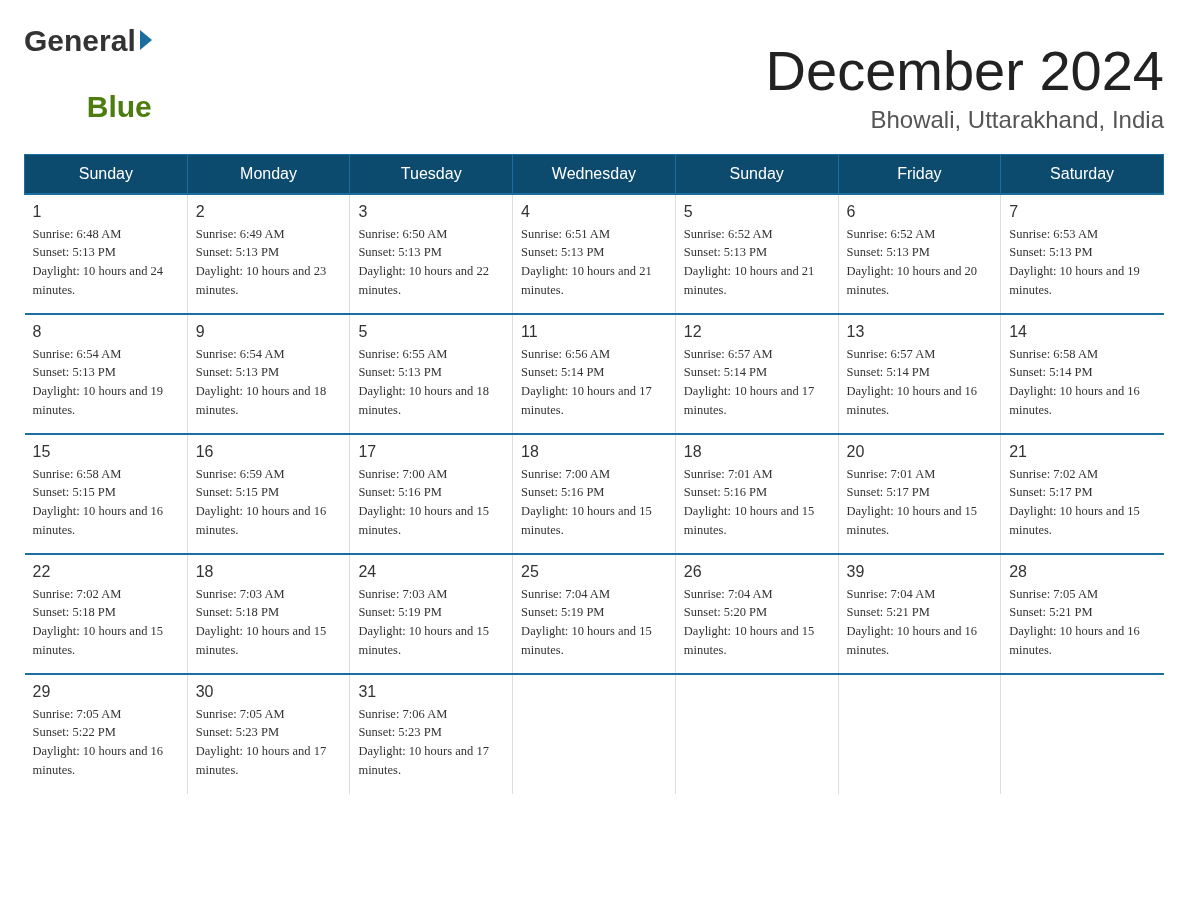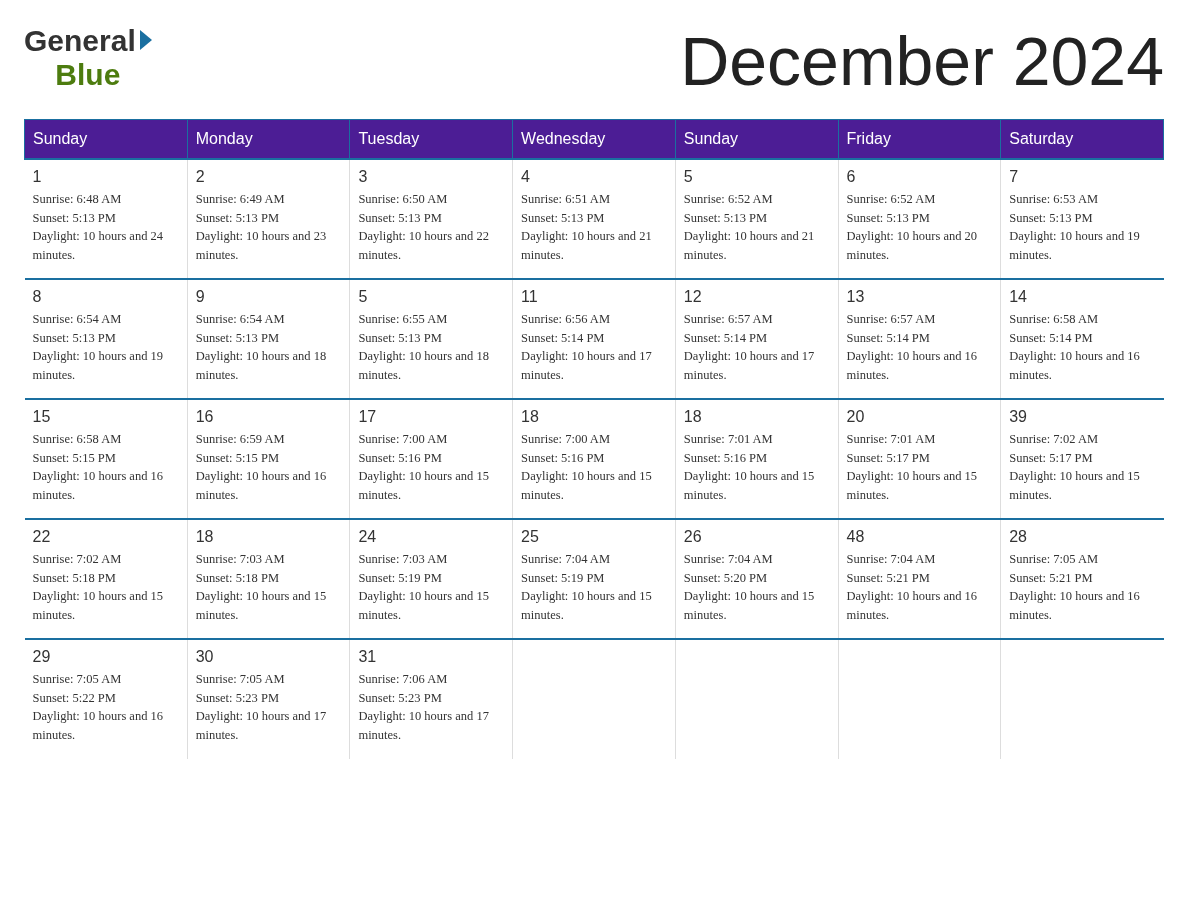--- a/index.html
+++ b/index.html
@@ -12,62 +12,64 @@
     }
     .header {
       display: flex;
       justify-content: space-between;
       align-items: flex-start;
       margin-bottom: 20px;
     }
     .logo {
       display: flex;
       flex-direction: column;
-      align-items: center;
+      align-items: flex-end;
+      gap: 32px;
     }
     .logo-arrow {
       display: inline-block;
       width: 0;
       height: 0;
       border-left: 12px solid #1a6fa0;
       border-top: 10px solid transparent;
       border-bottom: 10px solid transparent;
       margin-left: 4px;
       margin-bottom: 2px;
     }
     .logo-line {
       display: flex;
       align-items: center;
     }
     .title-section {
       text-align: right;
     }
     .month-title {
-      font-size: 68px;
+      font-size: 56px;
       font-weight: normal;
       color: #222;
       line-height: 1.1;
+      margin-top: 16px;
     }
     .location-title {
       font-size: 24px;
       color: #555;
       margin-top: 4px;
     }
     table {
       width: 100%;
       border-collapse: collapse;
       table-layout: fixed;
     }
     thead th {
-      background-color: #4c1d95;
+      background-color: #0c4a6e;
       color: white;
       padding: 10px 8px;
       font-size: 16px;
       font-weight: normal;
-      text-align: left;
+      text-align: center;
       border: 1px solid #1a6fa0;
     }
     tbody td {
       vertical-align: top;
       padding: 8px;
       font-size: 13px;
       color: #333;
       border: 1px solid #ccc;
       border-top: 2px solid #1a6fa0;
       min-height: 100px;
@@ -117,20 +119,21 @@
 <div class="header">
   <div class="logo">
     <div class="logo-line">
       <span class="logo-text-general">General</span>
       <span class="logo-arrow"></span>
     </div>
     <span class="logo-text-blue">Blue</span>
   </div>
   <div class="title-section">
     <div class="month-title">December 2024</div>
+    <div class="location-title">Bhowali, Uttarakhand, India</div>
   </div>
 </div>
 
 <table>
   <thead>
     <tr>
     <th>Sunday</th>
         <th>Monday</th>
         <th>Tuesday</th>
         <th>Wednesday</th>
@@ -259,59 +262,59 @@
             Sunrise: 7:01 AM<br>Sunset: 5:16 PM<br>Daylight: 10 hours and 15 minutes.
           </div>
         </td>
         <td>
           <span class="day-number">20</span>
           <div class="day-info">
             Sunrise: 7:01 AM<br>Sunset: 5:17 PM<br>Daylight: 10 hours and 15 minutes.
           </div>
         </td>
         <td>
+          <span class="day-number">21</span>
+          <div class="day-info">
+            Sunrise: 7:02 AM<br>Sunset: 5:17 PM<br>Daylight: 10 hours and 15 minutes.
+          </div>
+        </td>
+      </tr>
+      <tr>
+        <td>
+          <span class="day-number">22</span>
+          <div class="day-info">
+            Sunrise: 7:02 AM<br>Sunset: 5:18 PM<br>Daylight: 10 hours and 15 minutes.
+          </div>
+        </td>
+        <td>
+          <span class="day-number">18</span>
+          <div class="day-info">
+            Sunrise: 7:03 AM<br>Sunset: 5:18 PM<br>Daylight: 10 hours and 15 minutes.
+          </div>
+        </td>
+        <td>
+          <span class="day-number">24</span>
+          <div class="day-info">
+            Sunrise: 7:03 AM<br>Sunset: 5:19 PM<br>Daylight: 10 hours and 15 minutes.
+          </div>
+        </td>
+        <td>
+          <span class="day-number">25</span>
+          <div class="day-info">
+            Sunrise: 7:04 AM<br>Sunset: 5:19 PM<br>Daylight: 10 hours and 15 minutes.
+          </div>
+        </td>
+        <td>
+          <span class="day-number">26</span>
+          <div class="day-info">
+            Sunrise: 7:04 AM<br>Sunset: 5:20 PM<br>Daylight: 10 hours and 15 minutes.
+          </div>
+        </td>
+        <td>
           <span class="day-number">39</span>
-          <div class="day-info">
-            Sunrise: 7:02 AM<br>Sunset: 5:17 PM<br>Daylight: 10 hours and 15 minutes.
-          </div>
-        </td>
-      </tr>
-      <tr>
-        <td>
-          <span class="day-number">22</span>
-          <div class="day-info">
-            Sunrise: 7:02 AM<br>Sunset: 5:18 PM<br>Daylight: 10 hours and 15 minutes.
-          </div>
-        </td>
-        <td>
-          <span class="day-number">18</span>
-          <div class="day-info">
-            Sunrise: 7:03 AM<br>Sunset: 5:18 PM<br>Daylight: 10 hours and 15 minutes.
-          </div>
-        </td>
-        <td>
-          <span class="day-number">24</span>
-          <div class="day-info">
-            Sunrise: 7:03 AM<br>Sunset: 5:19 PM<br>Daylight: 10 hours and 15 minutes.
-          </div>
-        </td>
-        <td>
-          <span class="day-number">25</span>
-          <div class="day-info">
-            Sunrise: 7:04 AM<br>Sunset: 5:19 PM<br>Daylight: 10 hours and 15 minutes.
-          </div>
-        </td>
-        <td>
-          <span class="day-number">26</span>
-          <div class="day-info">
-            Sunrise: 7:04 AM<br>Sunset: 5:20 PM<br>Daylight: 10 hours and 15 minutes.
-          </div>
-        </td>
-        <td>
-          <span class="day-number">48</span>
           <div class="day-info">
             Sunrise: 7:04 AM<br>Sunset: 5:21 PM<br>Daylight: 10 hours and 16 minutes.
           </div>
         </td>
         <td>
           <span class="day-number">28</span>
           <div class="day-info">
             Sunrise: 7:05 AM<br>Sunset: 5:21 PM<br>Daylight: 10 hours and 16 minutes.
           </div>
         </td>

